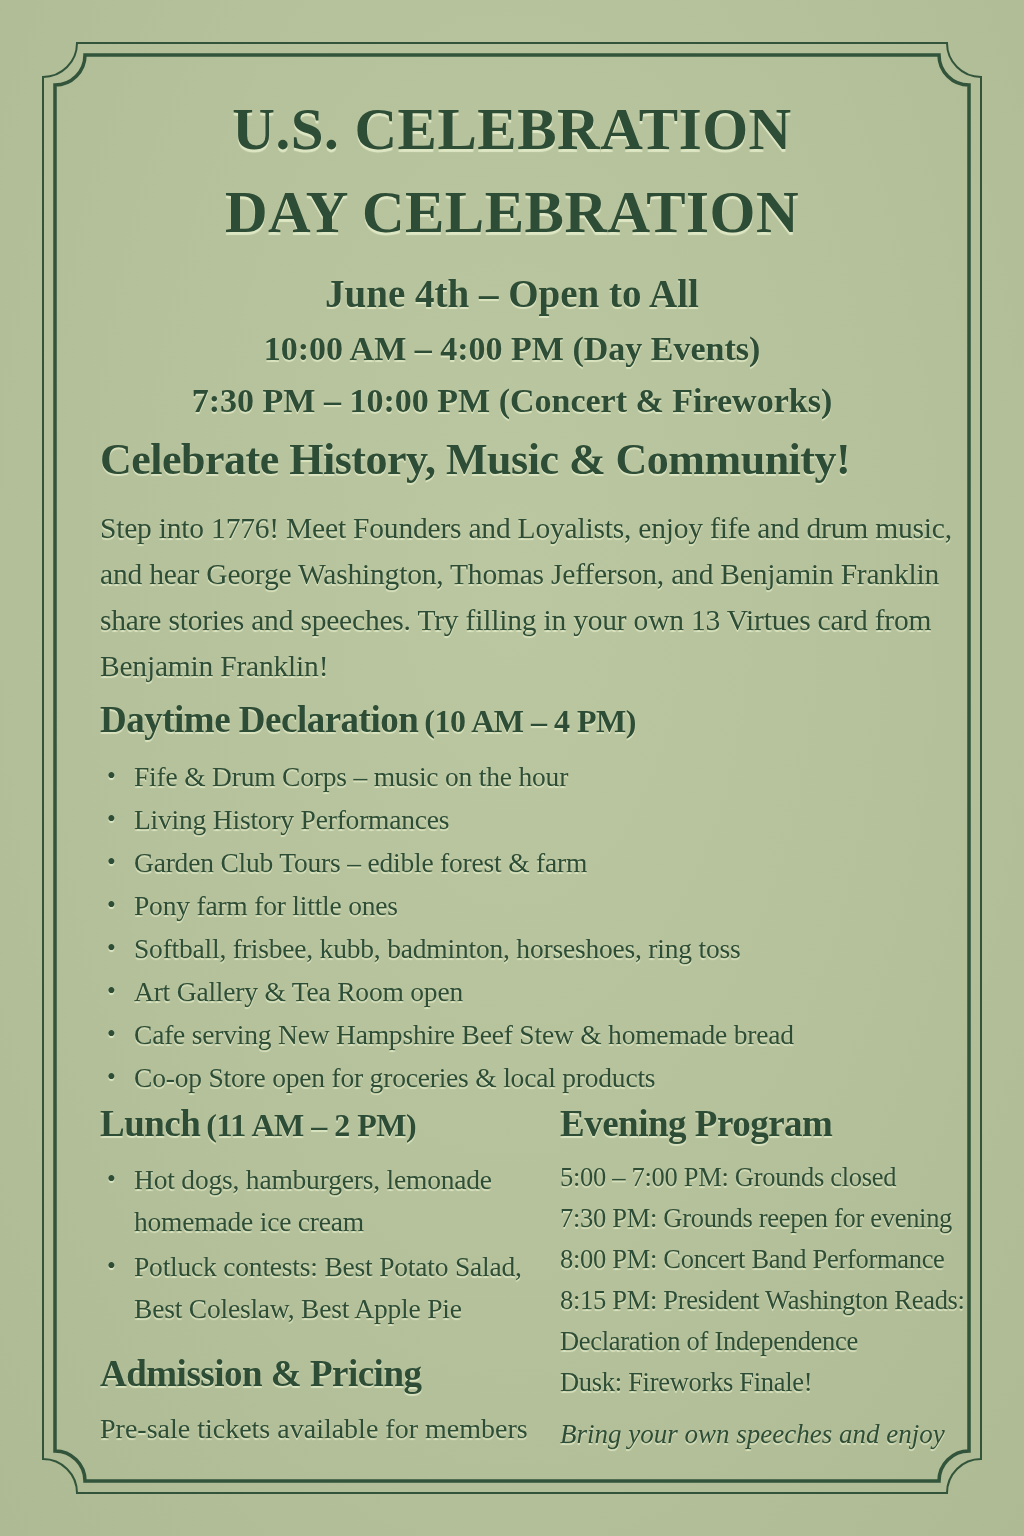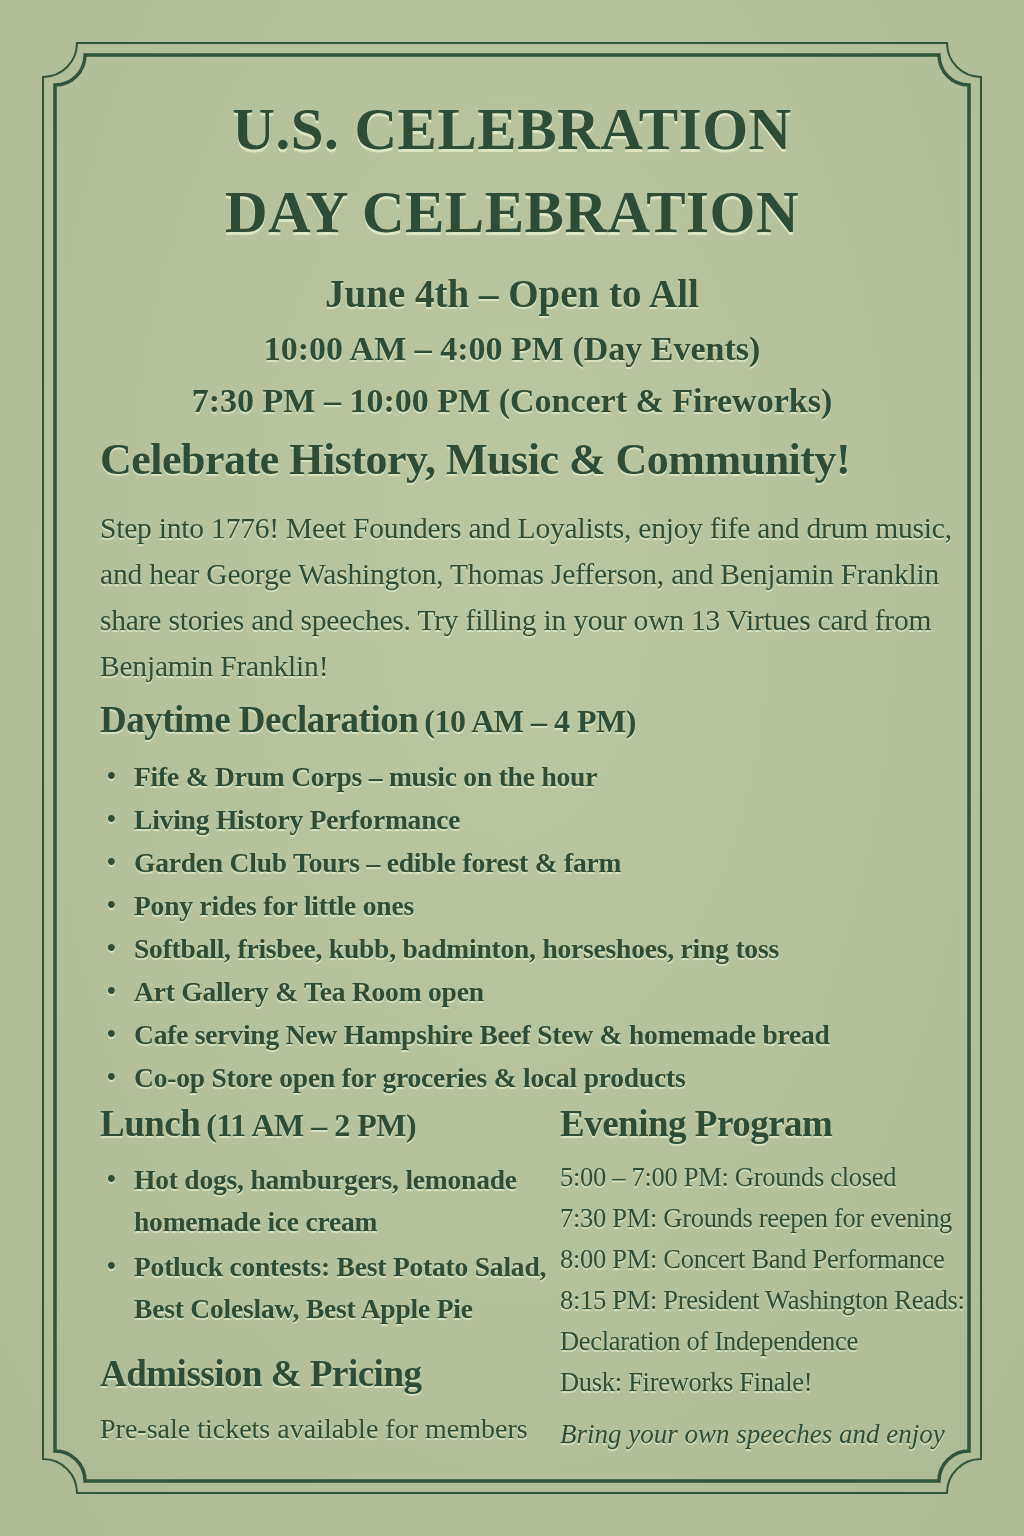--- a/index.html
+++ b/index.html
@@ -18,21 +18,21 @@
   .head{position:absolute;left:70px;right:70px;top:88px;text-align:center;}
   .head h1{margin:0;font-size:59px;line-height:83px;font-weight:700;letter-spacing:0.5px;
     text-shadow:0 3px 1px rgba(232,240,206,0.8);}
   .head h1 span{display:block;}
   .subtitle{margin-top:16px;font-size:39px;line-height:48px;font-weight:700;}
   .time{margin-top:10px;font-size:34px;line-height:42px;font-weight:700;}
   .tagline{position:absolute;left:100px;top:434px;right:70px;font-size:44px;font-weight:700;letter-spacing:-0.5px;}
   .intro{position:absolute;left:100px;top:505px;width:856px;margin:0;font-size:29.5px;line-height:46px;letter-spacing:-0.2px;}
   h2{margin:0;font-size:37px;font-weight:700;letter-spacing:-0.5px;}
   h2 .hours{font-size:32px;margin-left:6px;}
-  ul{list-style:none;margin:14px 0 0;padding:0;font-weight:bold;}
+  ul{list-style:none;margin:14px 0 0;padding:0;}
   li{position:relative;padding-left:34px;font-size:27.5px;line-height:43px;letter-spacing:-0.2px;}
   li::before{content:"\2022";position:absolute;left:7px;top:-1px;font-size:25px;}
   .daytime{position:absolute;left:100px;top:698px;right:70px;}
   .lunch{position:absolute;left:100px;top:1102px;width:456px;}
   .lunch li{line-height:42px;}
   .lunch li + li{margin-top:3px;}
   .admission{position:absolute;left:100px;top:1352px;width:470px;}
   .admission .note{margin:16px 0 0;font-size:28px;line-height:36px;}
   .evening{position:absolute;left:560px;top:1102px;width:406px;}
   .evening .entries{margin-top:12px;}
@@ -103,23 +103,23 @@
   </header>
 
   <div class="tagline txt">Celebrate History, Music &amp; Community!</div>
 
   <p class="intro txt">Step into 1776! Meet Founders and Loyalists, enjoy fife and drum music, and hear George Washington, Thomas Jefferson, and Benjamin Franklin share stories and speeches. Try filling in your own 13 Virtues card from Benjamin Franklin!</p>
 
   <section class="daytime">
     <h2 class="txt"><span>Daytime Declaration</span><span class="hours">(10 AM – 4 PM)</span></h2>
     <ul>
       <li class="txt">Fife &amp; Drum Corps – music on the hour</li>
-      <li class="txt">Living History Performance</li>
+      <li class="txt">Living History Performances</li>
       <li class="txt">Garden Club Tours – edible forest &amp; farm</li>
-      <li class="txt">Pony rides for little ones</li>
+      <li class="txt">Pony farm for little ones</li>
       <li class="txt">Softball, frisbee, kubb, badminton, horseshoes, ring toss</li>
       <li class="txt">Art Gallery &amp; Tea Room open</li>
       <li class="txt">Cafe serving New Hampshire Beef Stew &amp; homemade bread</li>
       <li class="txt">Co-op Store open for groceries &amp; local products</li>
     </ul>
   </section>
 
   <section class="lunch">
     <h2 class="txt"><span>Lunch</span><span class="hours">(11 AM – 2 PM)</span></h2>
     <ul>

